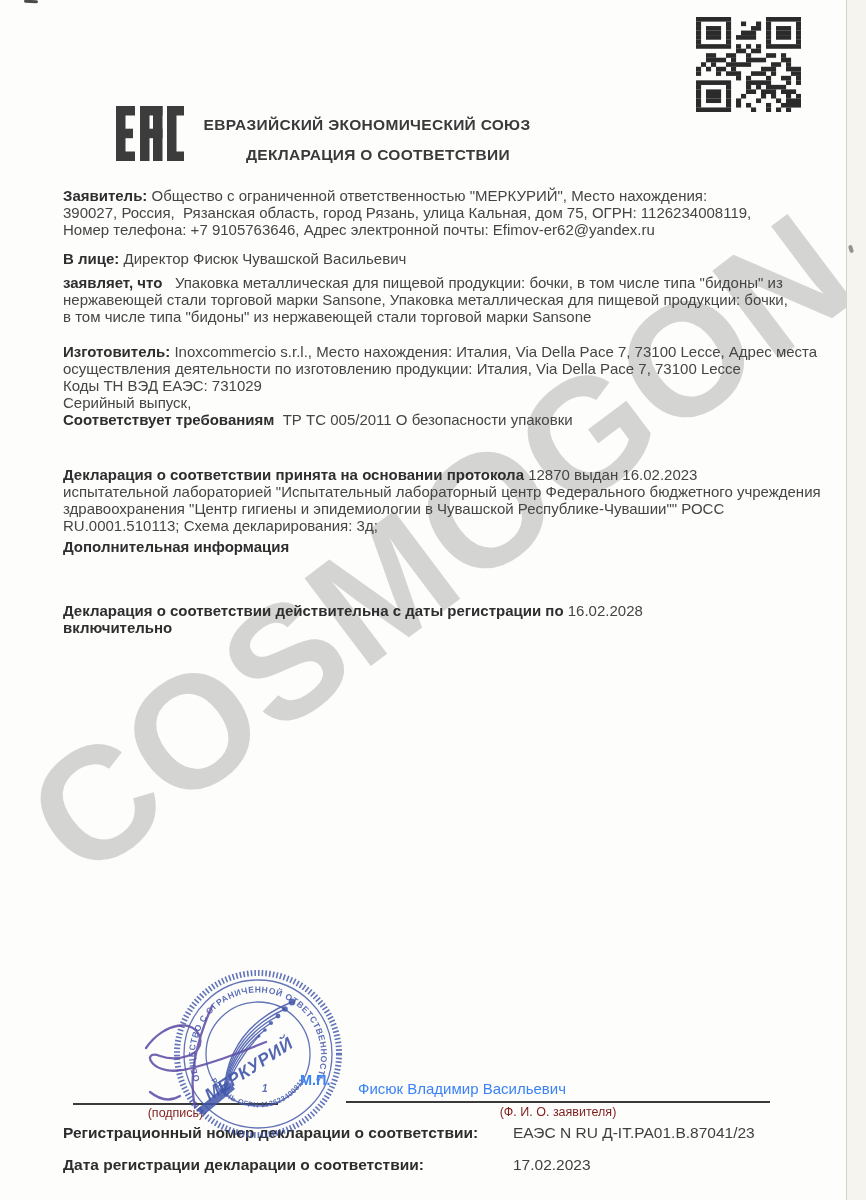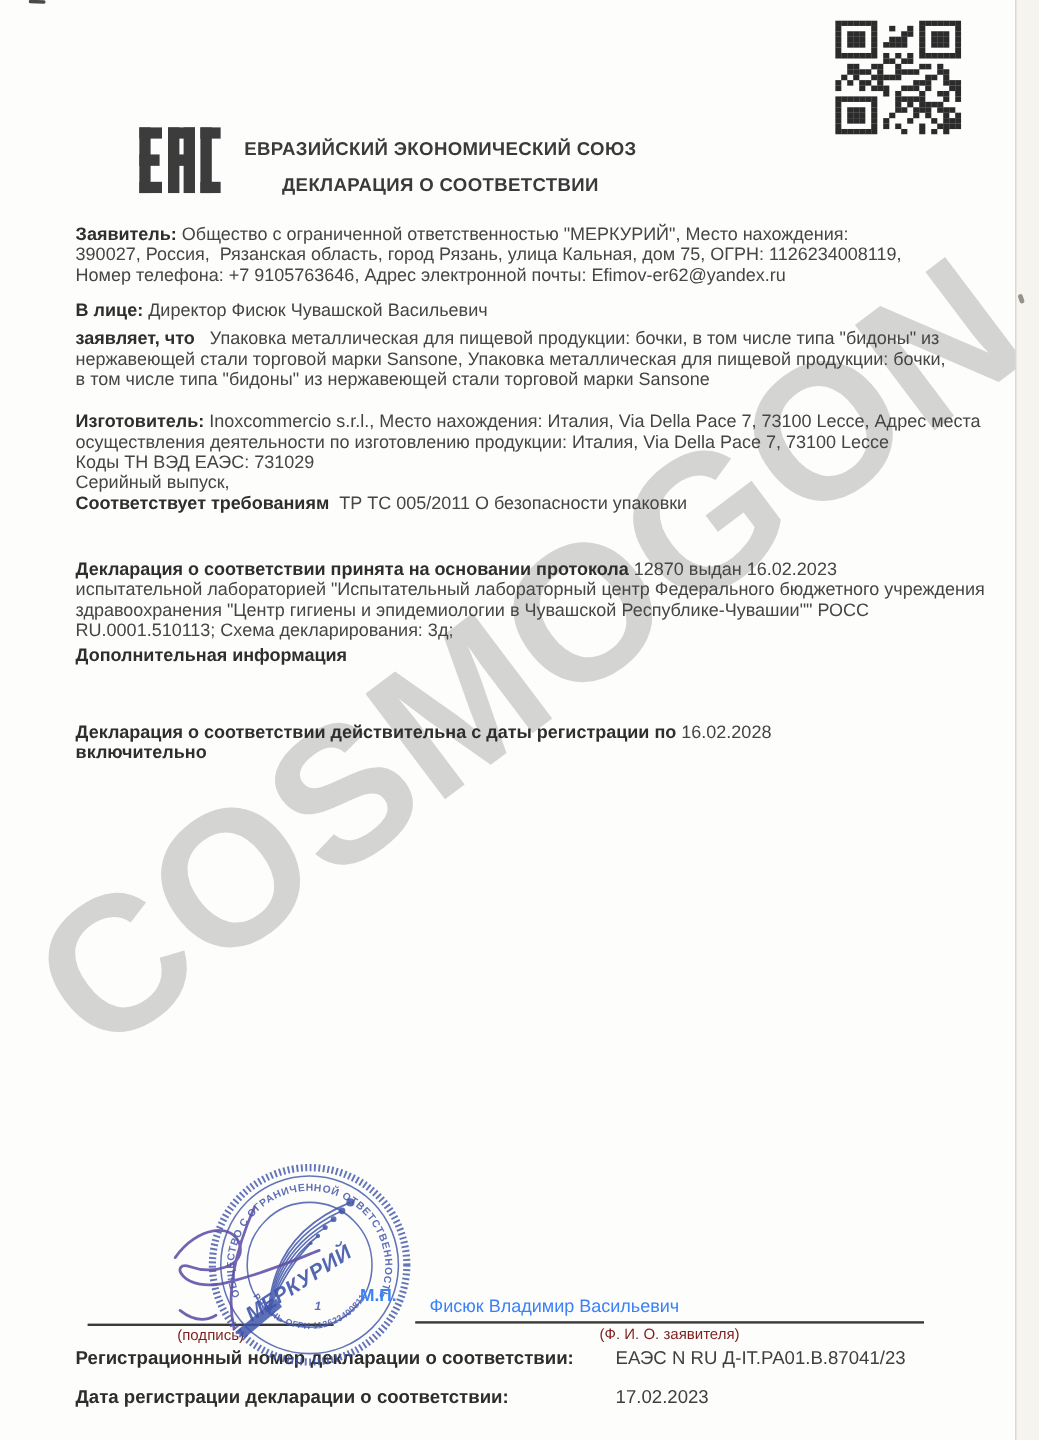--- a/index.html
+++ b/index.html
@@ -19,21 +19,21 @@
   .watermark{
     position:absolute; left:440px; top:545px; z-index:1;
     transform:translate(-50%,-50%) rotate(-37deg);
     font-size:160px; font-weight:bold; letter-spacing:1px;
     color:rgba(150,150,150,0.40); white-space:nowrap; user-select:none;
   }
   
   .hdr{position:absolute; left:0; width:734px; text-align:center;
     font-weight:bold; font-size:15.5px; letter-spacing:.3px; color:#3a3a3a; z-index:2;}
   .hdr.union{top:116px;}
-  .hdr.title{top:146px;}
+  .hdr.title{top:146px;margin-left:11px;}
   
   .eac{position:absolute; left:116px; top:106px; z-index:2;}
   .qr{position:absolute; left:696px; top:17px; z-index:2;}
   
   .para{position:absolute; left:63px; width:790px; z-index:2;}
   .ln{white-space:pre-wrap; font-size:15px; line-height:17px; min-height:17px; color:#454545;}
   .ln b{color:#2e2e2e; font-weight:bold;}
   
   .sigline{position:absolute; border-top:2px solid #3a3a3a; z-index:2;}
   .caption{position:absolute; font-size:12.5px; color:#7f1d1d; text-align:center; z-index:2;}

